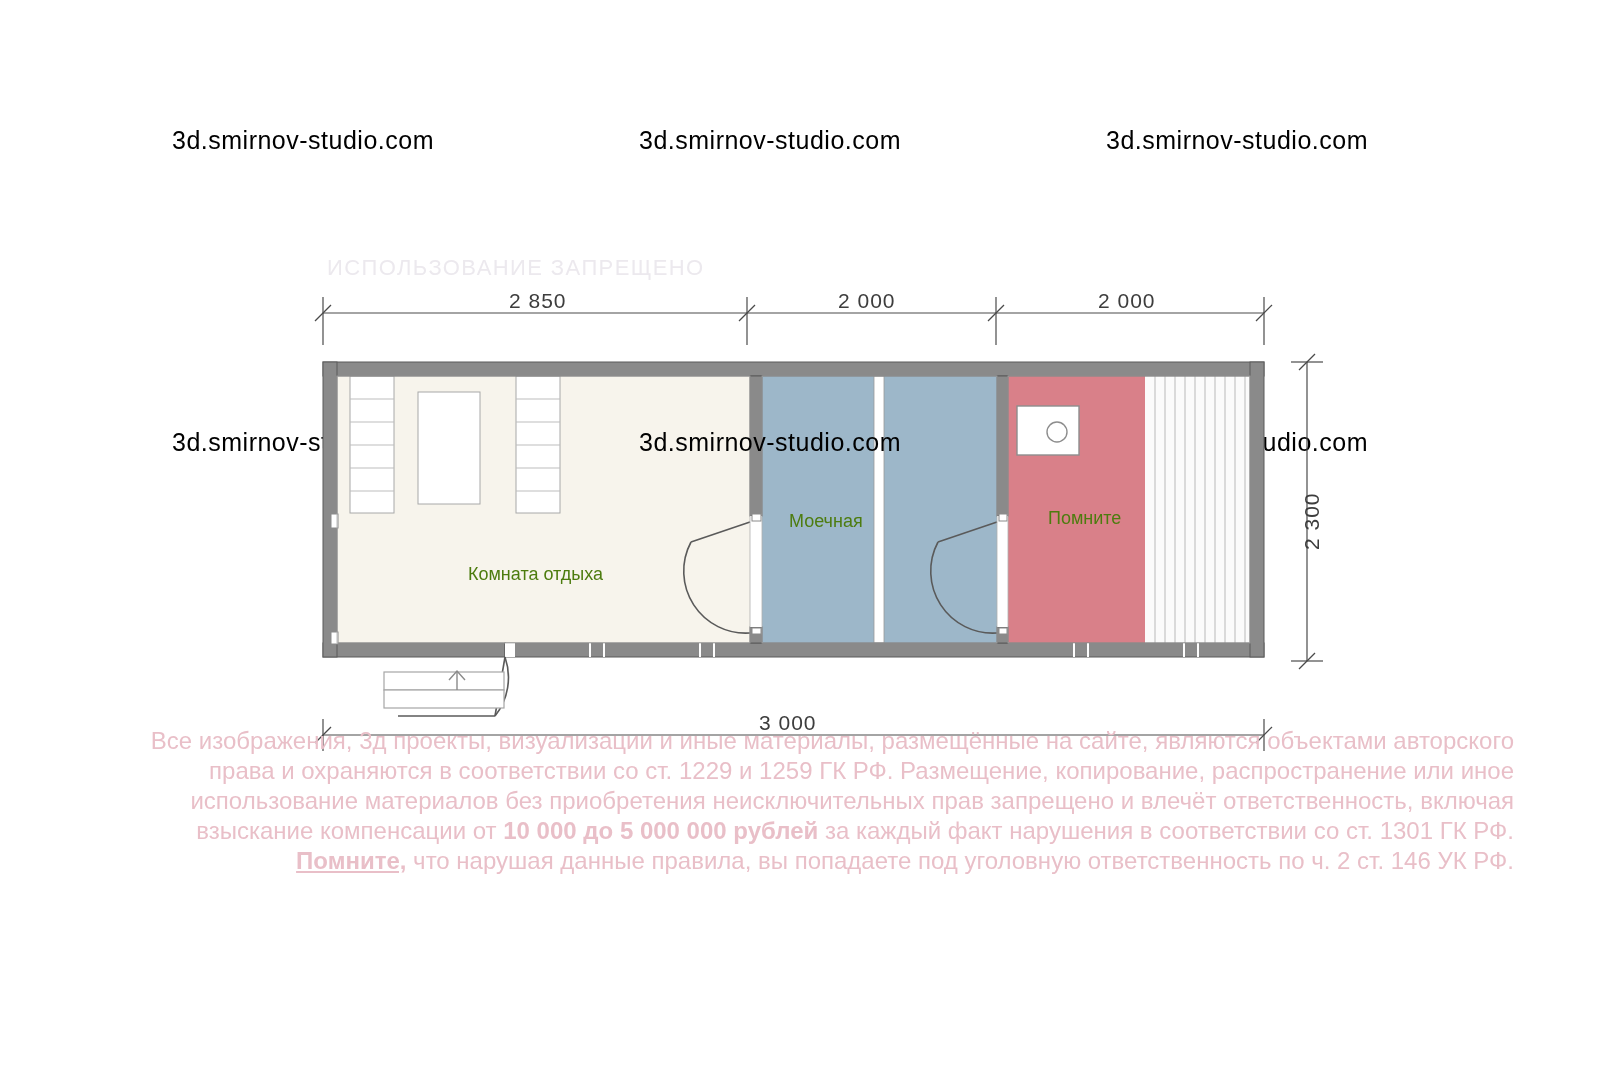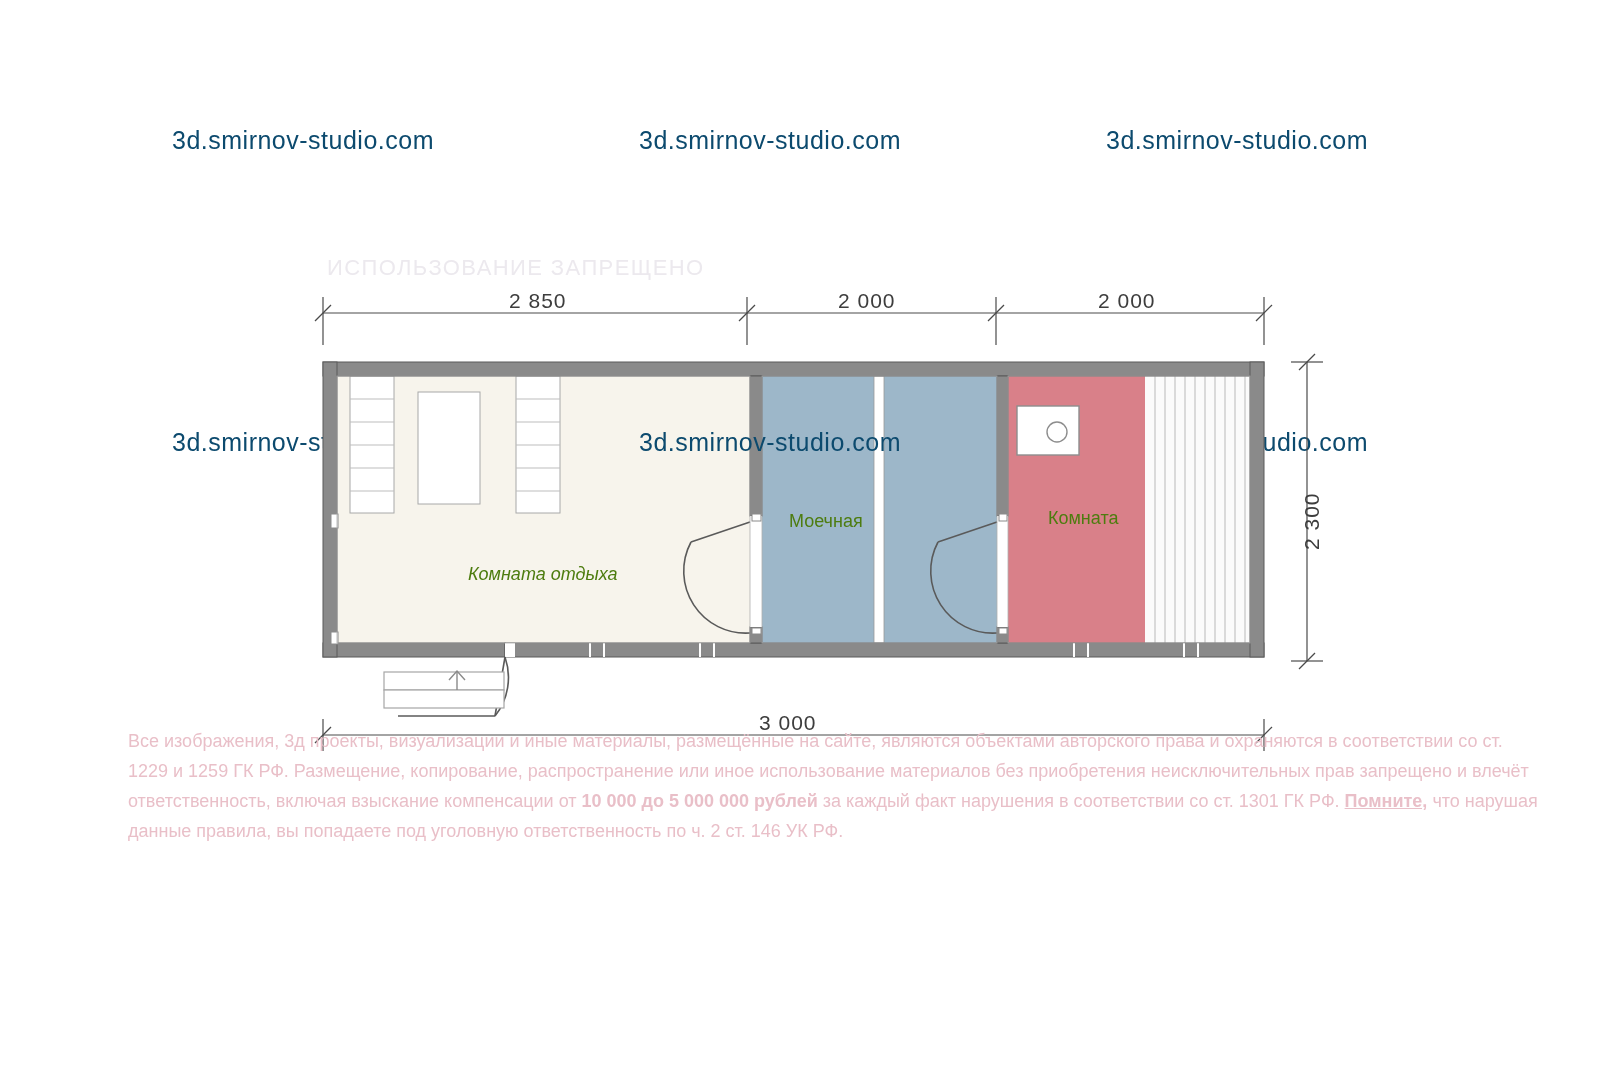--- a/index.html
+++ b/index.html
@@ -14,21 +14,21 @@
     position: relative;
     overflow: hidden;
     font-family: "Liberation Sans", sans-serif;
     color: #333333;
   }
 
   
   .wm {
     position: absolute;
     font-family: "Liberation Sans", sans-serif;
-    color: #0c4a6e;
+    color: #000000;
     font-size: 25px;
     letter-spacing: 0.5px;
     white-space: nowrap;
     user-select: none;
     pointer-events: none;
   }
   .wm-row1 { top: 126px; }
   .wm-row2 { top: 428px; }
   .wm-a { left: 172px; }
   .wm-b { left: 639px; }
@@ -82,26 +82,25 @@
     color: #4d7c0f;
     white-space: nowrap;
   }
 
   
   #copyright {
     position: absolute;
     left: 104px;
     top: 726px;
     width: 1410px;
-    text-align: left;
-    font-size: 18px;
+    text-align: right;
+    font-size: 24px;
     line-height: 30px;
     color: #e9bfc8;
     font-family: "Liberation Sans", sans-serif;
-    margin-left: 24px;
   }
   #copyright b { font-weight: bold; }
   #copyright u { text-decoration: underline; }
 </style>
 </head>
 <body>
 
 <div class="wm wm-row1 wm-a">3d.smirnov-studio.com</div>
 <div class="wm wm-row1 wm-b">3d.smirnov-studio.com</div>
 <div class="wm wm-row1 wm-c">3d.smirnov-studio.com</div>
@@ -274,23 +273,23 @@
   
   <div class="dim-label" style="left:477px; top:289px;">2 850</div>
   <div class="dim-label" style="left:806px; top:289px;">2 000</div>
   <div class="dim-label" style="left:1066px; top:289px;">2 000</div>
 
   <div class="dim-vert" style="left:1268px; top:550px;">2 300</div>
 
   <div class="dim-label" style="left:727px; top:711px;">3 000</div>
 
   
-  <div class="room-label" style="left:436px; top:564px;font-style:italic;">Комната отдыха</div>
+  <div class="room-label" style="left:436px; top:564px;">Комната отдыха</div>
   <div class="room-label" style="left:757px; top:511px;">Моечная</div>
-  <div class="room-label" style="left:1016px; top:508px;">Комната</div>
+  <div class="room-label" style="left:1016px; top:508px;">Помните</div>
 </div>
 
 <div class="wm wm-row2" style="left:639px; top:428px;">3d.smirnov-studio.com</div>
 
 <div id="copyright">
   <span>Все изображения, 3д проекты, визуализации и иные материалы, размещённые на сайте, являются объектами авторского</span>
   <span>права и охраняются в соответствии со ст. 1229 и 1259 ГК РФ. Размещение, копирование, распространение или иное</span>
   <span>использование материалов без приобретения неисключительных прав запрещено и влечёт ответственность, включая</span>
   <span>взыскание компенсации от </span><b>10 000 до 5 000 000 рублей</b><span> за каждый факт нарушения в соответствии со ст. 1301 ГК РФ.</span>
   <u><b>Помните,</b></u><span> что нарушая данные правила, вы попадаете под уголовную ответственность по ч. 2 ст. 146 УК РФ.</span>

